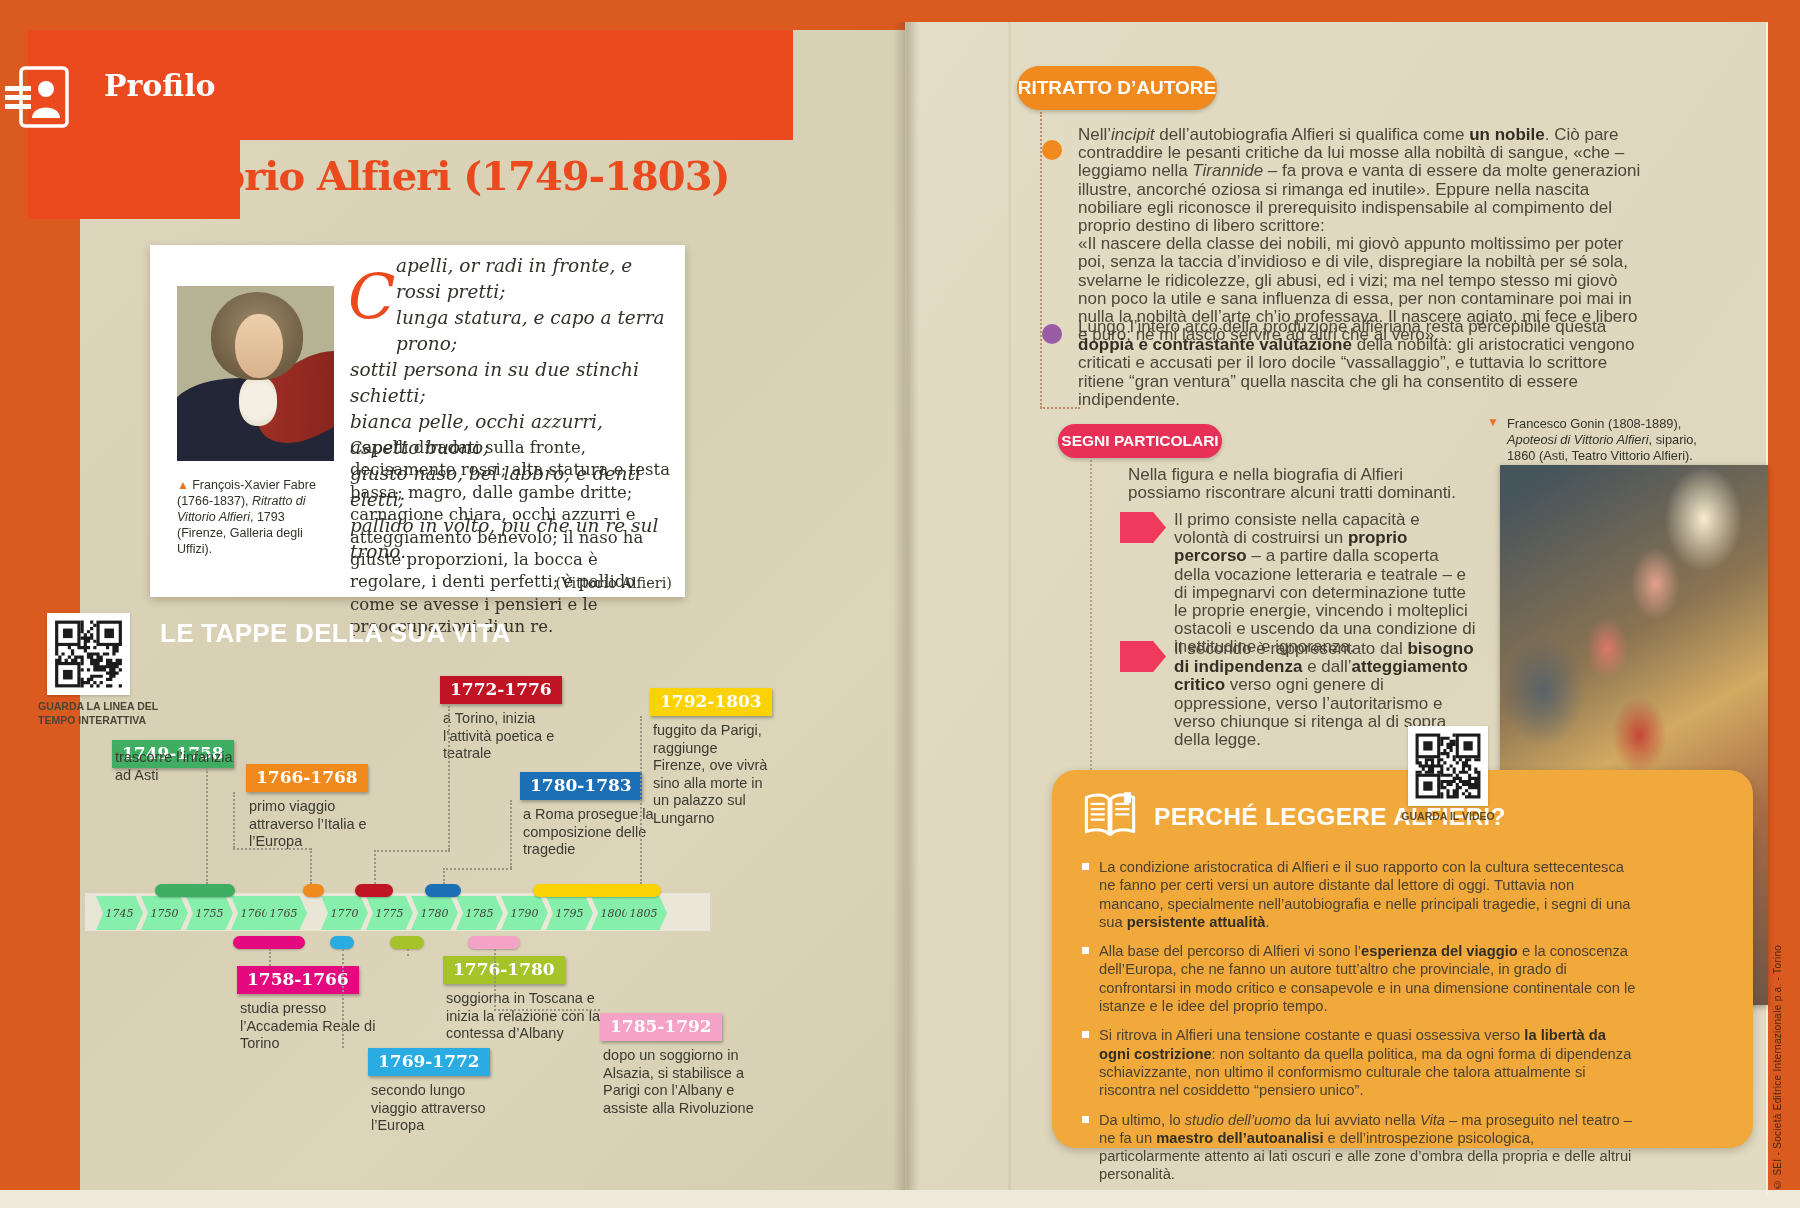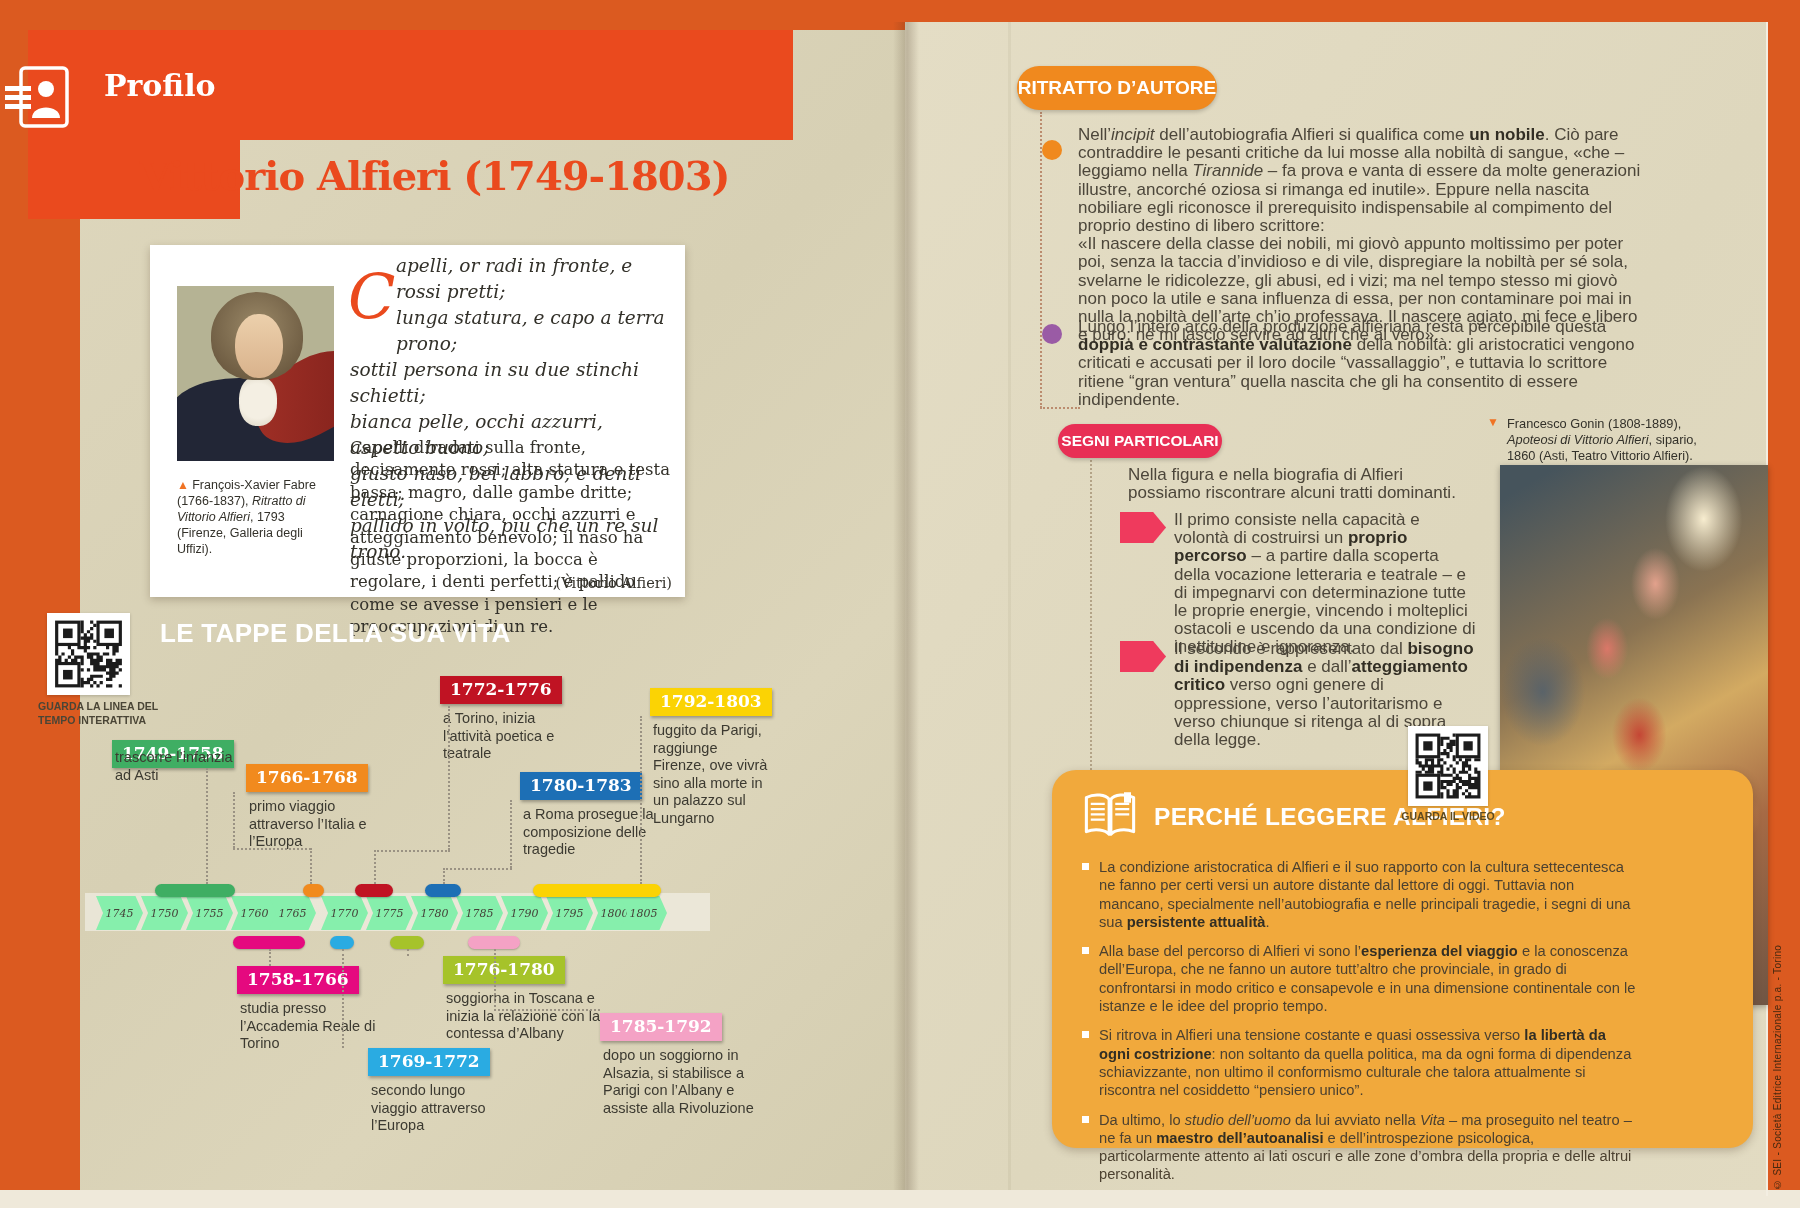--- a/index.html
+++ b/index.html
@@ -189,21 +189,21 @@
         <rect x="10" y="62" width="12" height="12" fill="#1c1c1c"></rect>
       </svg>
     </div>
   <div class="abs" id="qr-left-label">GUARDA LA LINEA DEL TEMPO INTERATTIVA</div>
   <div class="abs" id="tl-band"></div>
   <div id="timeline">
       <div class="chev" style="left: 96px;">1745</div>
       <div class="chev" style="left: 141px;">1750</div>
       <div class="chev" style="left: 186px;">1755</div>
       <div class="chev" style="left: 231px;">1760</div>
-      <div class="chev" style="left: 269px;">1765</div>
+      <div class="chev" style="left: 260px;">1765</div>
       <div class="chev" style="left: 321px;">1770</div>
       <div class="chev" style="left: 366px;">1775</div>
       <div class="chev" style="left: 411px;">1780</div>
       <div class="chev" style="left: 456px;">1785</div>
       <div class="chev" style="left: 501px;">1790</div>
       <div class="chev" style="left: 546px;">1795</div>
       <div class="chev" style="left: 591px;">1800</div>
       <div class="chev" style="left: 620px; font-style: italic;">1805</div>
       <div class="tl-bar" style="left: 155px; width: 80px; top: 884px; background: rgb(63, 174, 99);"></div>
       <div class="ev-box" style="left: 112px; top: 740px; background: rgb(63, 174, 99);">1749-1758</div>

